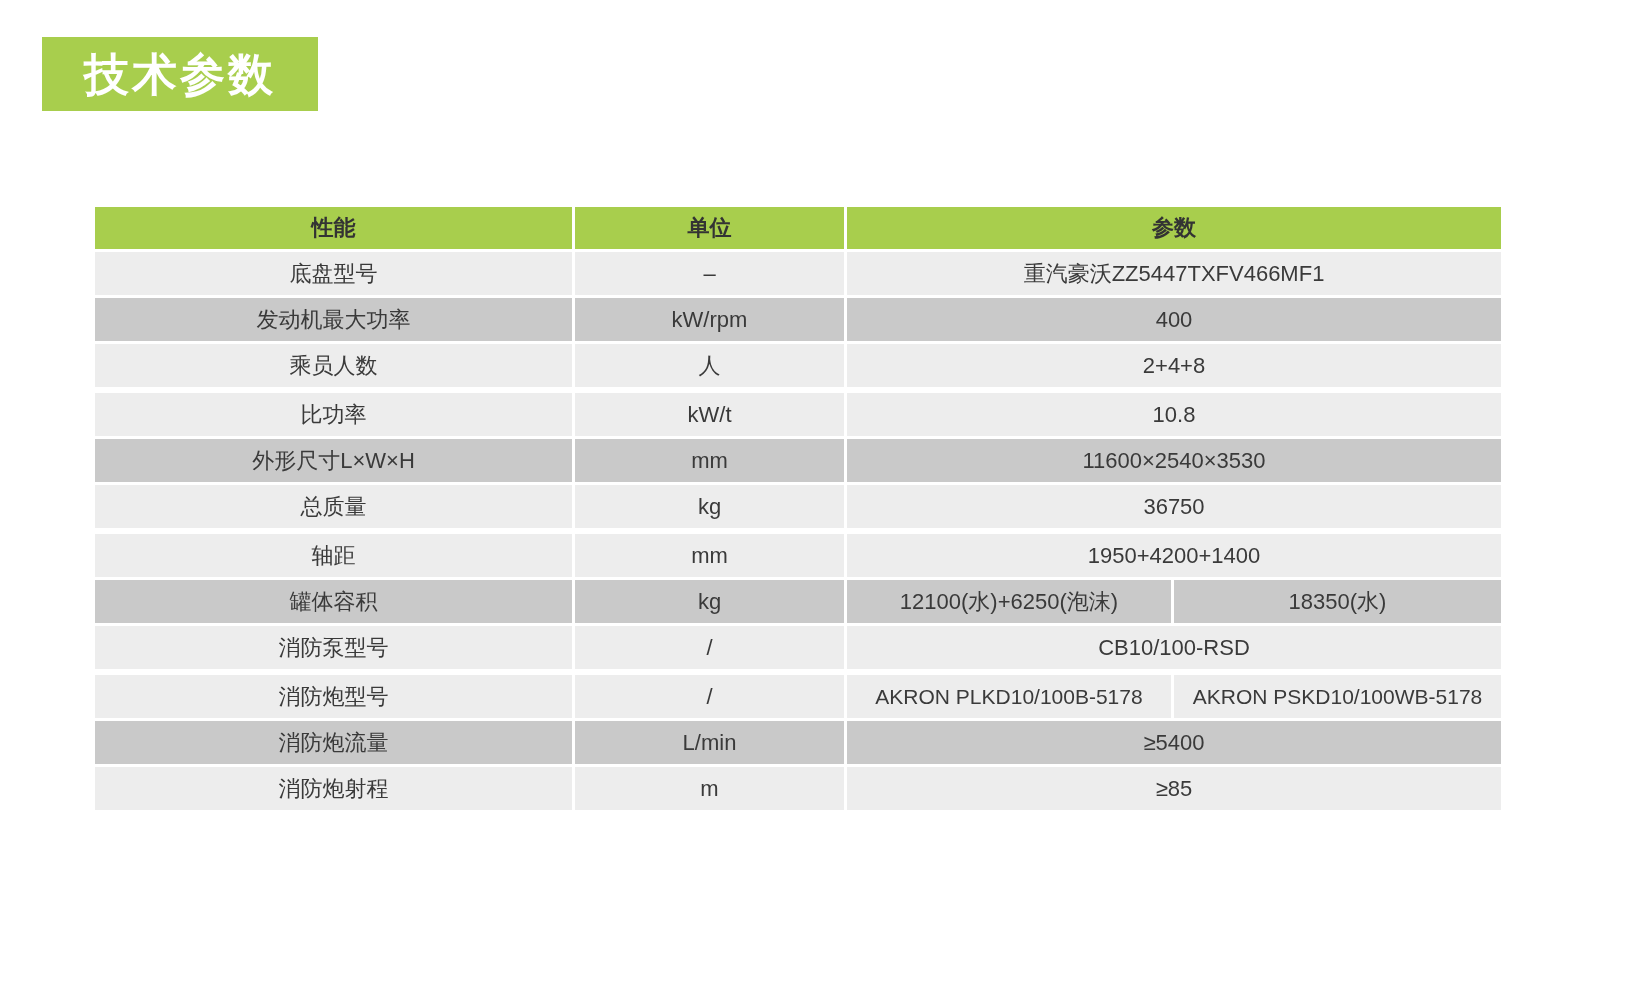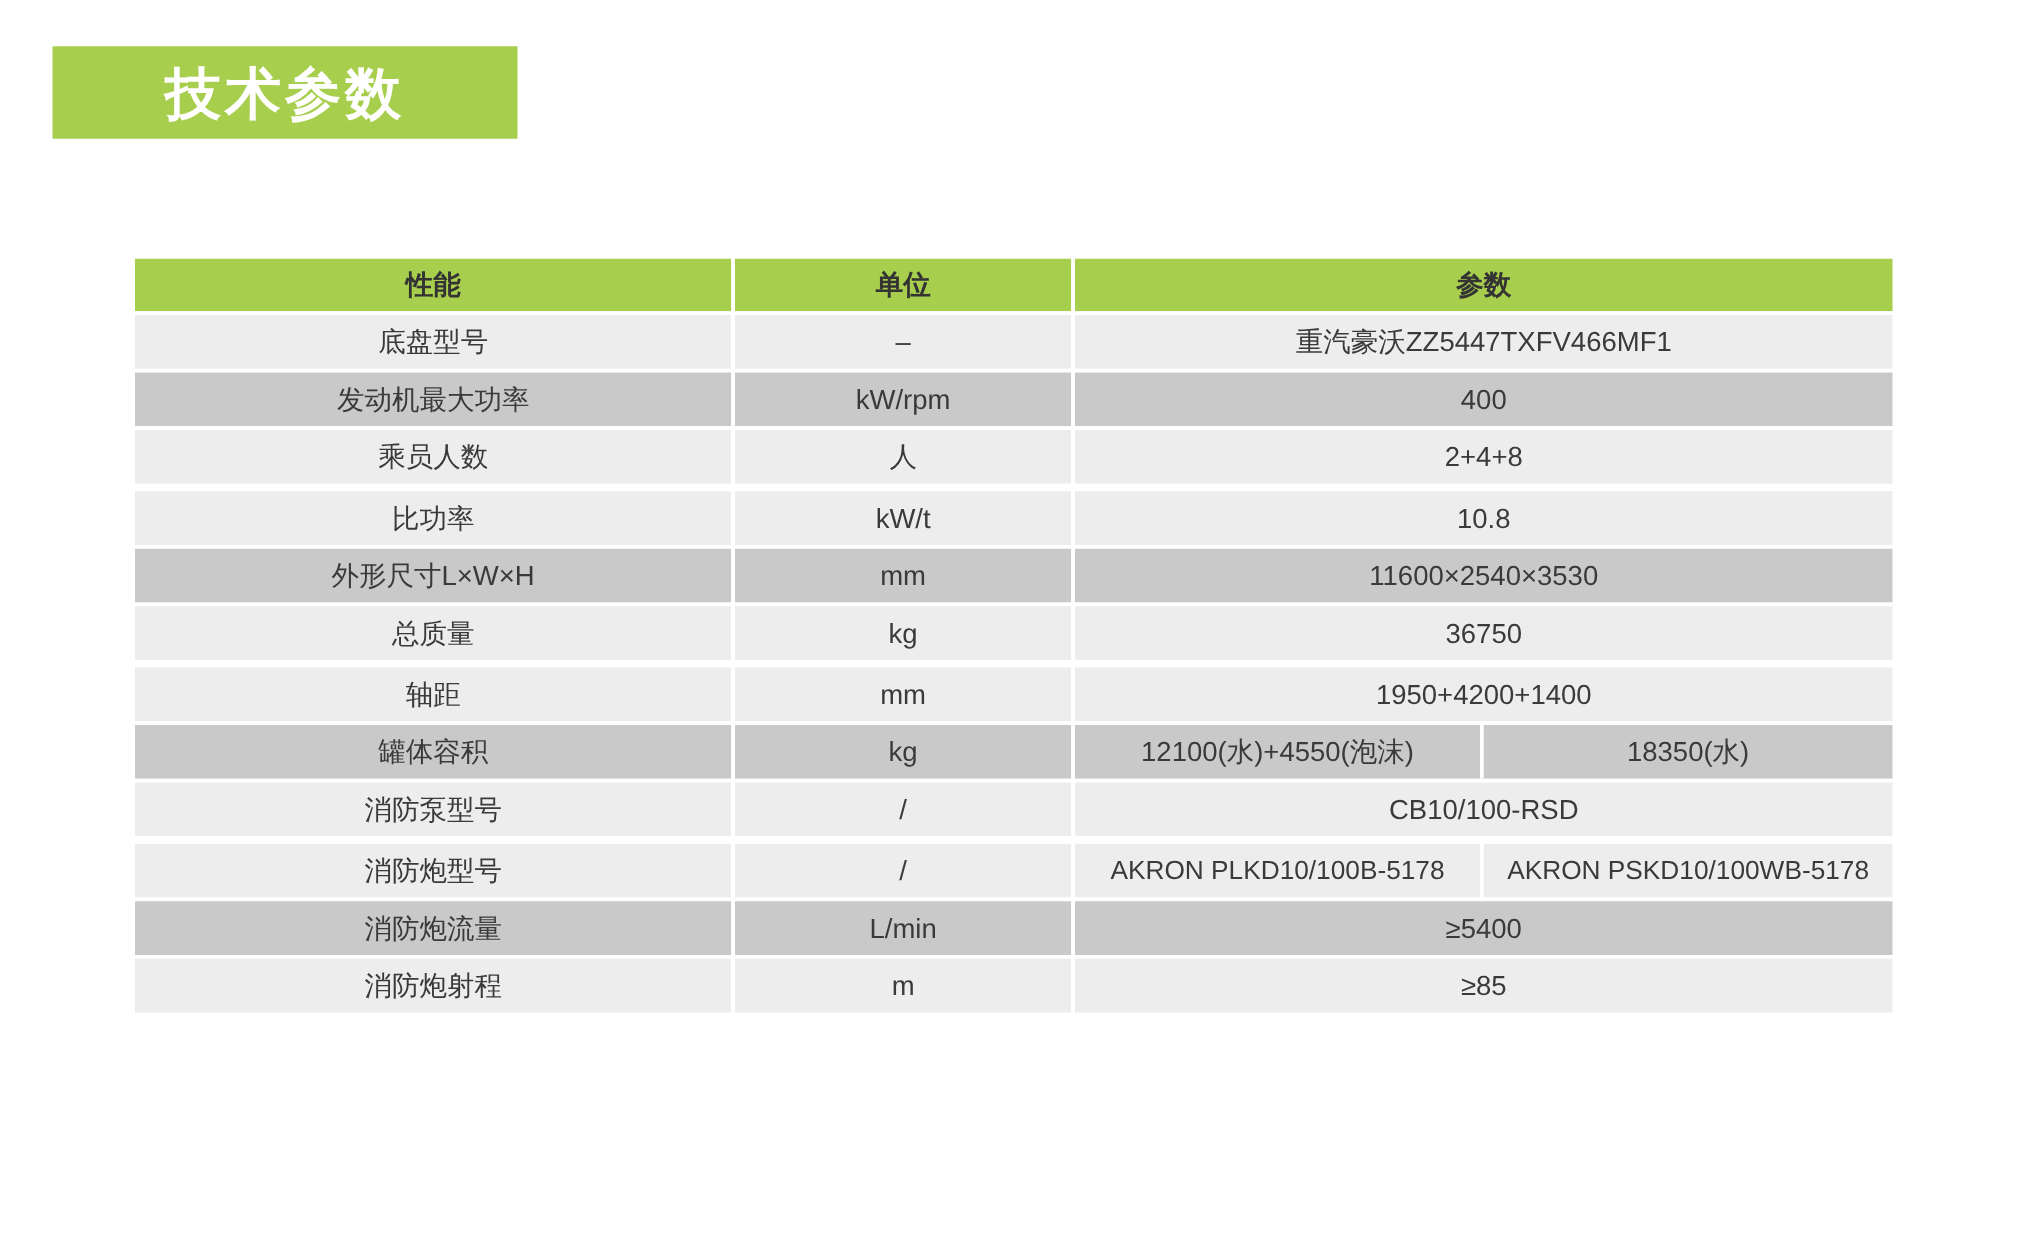--- a/index.html
+++ b/index.html
@@ -14,40 +14,40 @@
     font-family: "Liberation Sans", "DejaVu Sans", sans-serif;
     position: relative;
     overflow: hidden;
   }
 
   
   .title-banner {
     position: absolute;
     left: 42px;
     top: 37px;
-    width: 372px;
+    width: 276px;
     height: 74px;
     background: #a8ce4d;
     display: flex;
     align-items: center;
     justify-content: center;
   }
   .title-banner .title-text {
     color: #ffffff;
     font-size: 45px;
     font-weight: bold;
     letter-spacing: 3px;
     line-height: 1;
     white-space: nowrap;
   }
 
   
   .spec-table {
     position: absolute;
-    left: 108px;
+    left: 95px;
     top: 207px;
     width: 1406px;
     border-collapse: separate;
     border-spacing: 0;
   }
   .spec-table td, .spec-table th {
     padding: 0;
     margin: 0;
     border: 0;
   }
@@ -225,21 +225,21 @@
         <td colspan="5"></td>
       </tr>
 
     <tr class="row-dark">
       <td class="cell">罐体容积</td>
       <td class="gap-col"></td>
       <td class="cell">kg</td>
       <td class="gap-col"></td>
       <td class="cell">
         <div class="split-wrap split-narrow">
-          <span class="split-left">12100(水)+4550(泡沫)</span>
+          <span class="split-left">12100(水)+6250(泡沫)</span>
           <span class="split-right">18350(水)</span>
         </div>
       </td>
     </tr>
     <tr class="spacer-row">
         <td colspan="5"></td>
       </tr>
 
     <tr class="row-light">
       <td class="cell">消防泵型号</td>

